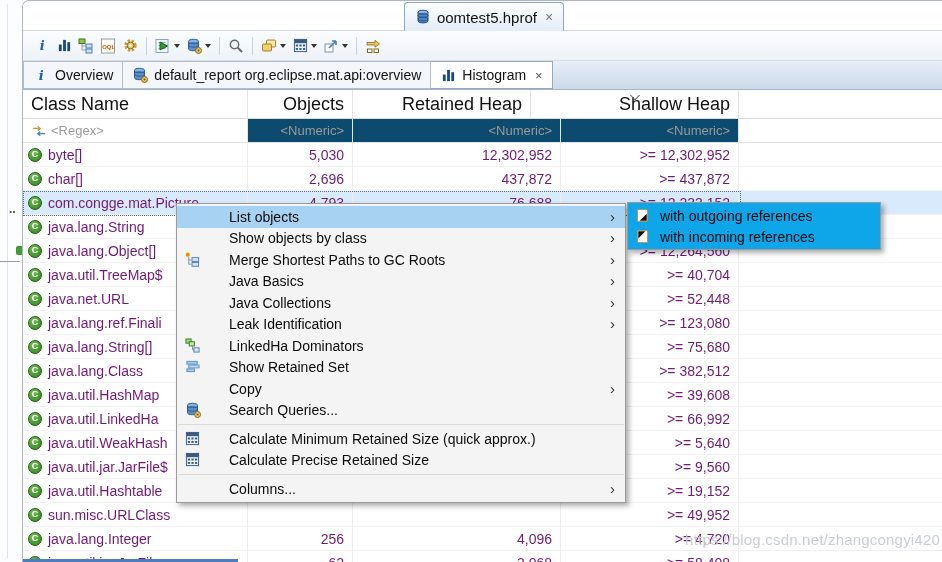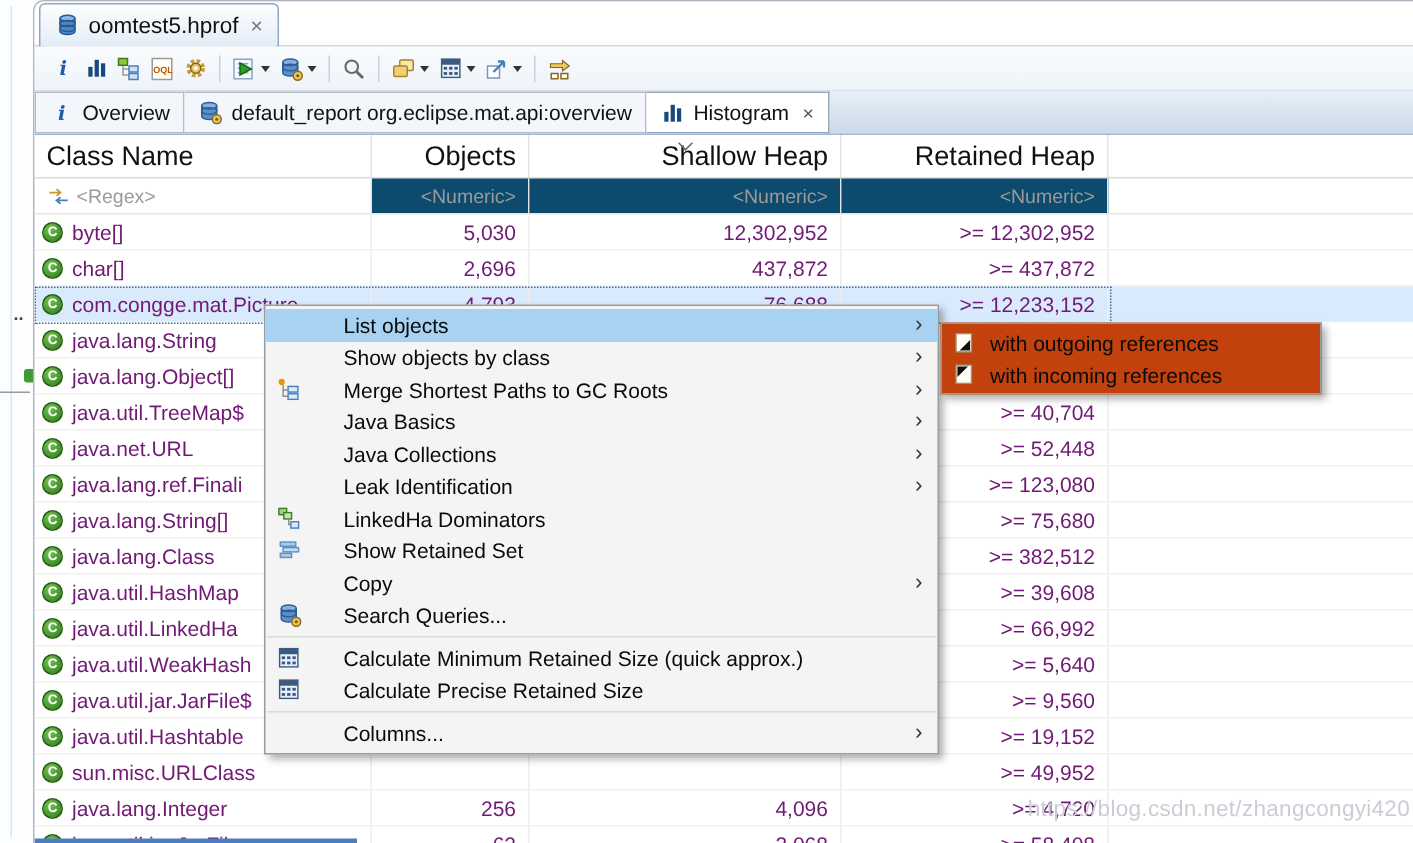--- a/index.html
+++ b/index.html
@@ -14,21 +14,21 @@
   .ls-vline { position:absolute; left:7px; top:4px; width:1px; height:554px; background:#dbe5f1; }
   .ls-dots  { position:absolute; left:9px; top:202px; color:#444; font-size:12px; font-weight:bold; }
   .ls-chip  { position:absolute; left:16px; top:246px; width:6px; height:9px; background:#3f9c35; border-radius:2px 0 0 2px; }
   .ls-hr    { position:absolute; left:0; top:261px; width:20px; height:1px; background:#9a9a9a; }
   
   .editor {
     position:absolute; left:22px; top:0; width:920px; height:562px;
     border-left:1px solid #aeb6c2; border-top:1px solid #aeb6c2;
     border-radius:7px 0 0 0; background:#fff; overflow:hidden;
   }
-  .tabbar { height:30px; display:flex; align-items:flex-end; padding-left:3px; background:#fff; position:relative; }
+  .tabbar { height:30px; display:flex; align-items:flex-end; padding-left:3px; background:#fff; position:relative;justify-content:center; }
   .tabbar::after { content:""; position:absolute; left:0; right:0; bottom:0; height:1px; background:#cfd6df; }
   .etab {
     display:inline-flex; align-items:center; gap:6px; height:29px; padding:0 10px;
     border:1px solid #8fa6c6; border-bottom:none; border-radius:4px 4px 0 0;
     background:linear-gradient(#fdfefe,#e2ecf7); position:relative; z-index:2;
     font-size:15px; color:#111;
   }
   .etab-close { color:#777; font-size:14px; margin-left:2px; cursor:pointer; }
   .toolbar {
     height:30px; display:flex; align-items:center; padding-left:8px;
@@ -75,21 +75,21 @@
   
   .menu { position:absolute; left:176px; top:203px; width:450px; background:#f4f4f4;
     border:1px solid #9b9b9b; box-shadow:3px 3px 5px rgba(0,0,0,0.32); padding:2px 0; z-index:10; }
   .menu-item { height:21.5px; display:flex; align-items:center; padding-left:52px; position:relative;
     font-size:14px; color:#0a0a0a; cursor:default; }
   .menu-item.hl { background:#a8d2f1; }
   .menu-icon { position:absolute; left:8px; top:50%; transform:translateY(-50%); width:16px; height:16px; display:flex; }
   .menu-arrow { position:absolute; right:10px; top:50%; transform:translateY(-55%); color:#333; font-size:15px; line-height:1; }
   .menu-sep { height:1px; background:#dadada; margin:3px 1px; }
   
-  .submenu { position:absolute; left:627px; top:215px; width:254px; background:#c2410c;
+  .submenu { position:absolute; left:627px; top:202px; width:254px; background:#0ea5e9;
     border:1px solid #9b9b9b; box-shadow:3px 3px 5px rgba(0,0,0,0.32); padding:2px 0; z-index:11; }
   .smenu-item { height:21px; display:flex; align-items:center; padding-left:32px; position:relative;
     font-size:14px; color:#0a0a0a; cursor:default; }
   .smenu-icon { position:absolute; left:7px; top:50%; transform:translateY(-50%); width:16px; height:16px; display:flex; }
   
   .watermark { position:absolute; top:531px; right:2px; font-size:15px; color:#c9ced5; z-index:5; letter-spacing:.2px; }
 </style>
 </head>
 <body>
 
@@ -273,26 +273,26 @@
         </div>
       </div>
     <div class="table">
       <div class="thead" id="thead">
           <div class="hcell c0">
             <span>Class Name</span>
           </div>
           <div class="hcell c1">
             <span>Objects</span>
           </div>
+          <div class="hcell c3">
+            <span>Retained Heap</span>
+          </div>
           <div class="hcell c2">
             <span class="sort-chevron"></span>
             <span>Shallow Heap</span>
-          </div>
-          <div class="hcell c3">
-            <span>Retained Heap</span>
           </div>
           <div class="hcell filler"></div>
         </div>
       <div class="tfilter" id="tfilter">
           <div class="fcell c0">
             <span class="icon16">
               <svg viewBox="0 0 16 16" width="14" height="14">
                 <path d="M1 5 h8 M6.5 2.5 L9.5 5 L6.5 7.5" stroke="#c79a33" fill="none" stroke-width="1.4"></path>
                 <path d="M15 11 h-8 M9.5 8.5 L6.5 11 L9.5 13.5" stroke="#4a7ebb" fill="none" stroke-width="1.4"></path>
               </svg>

